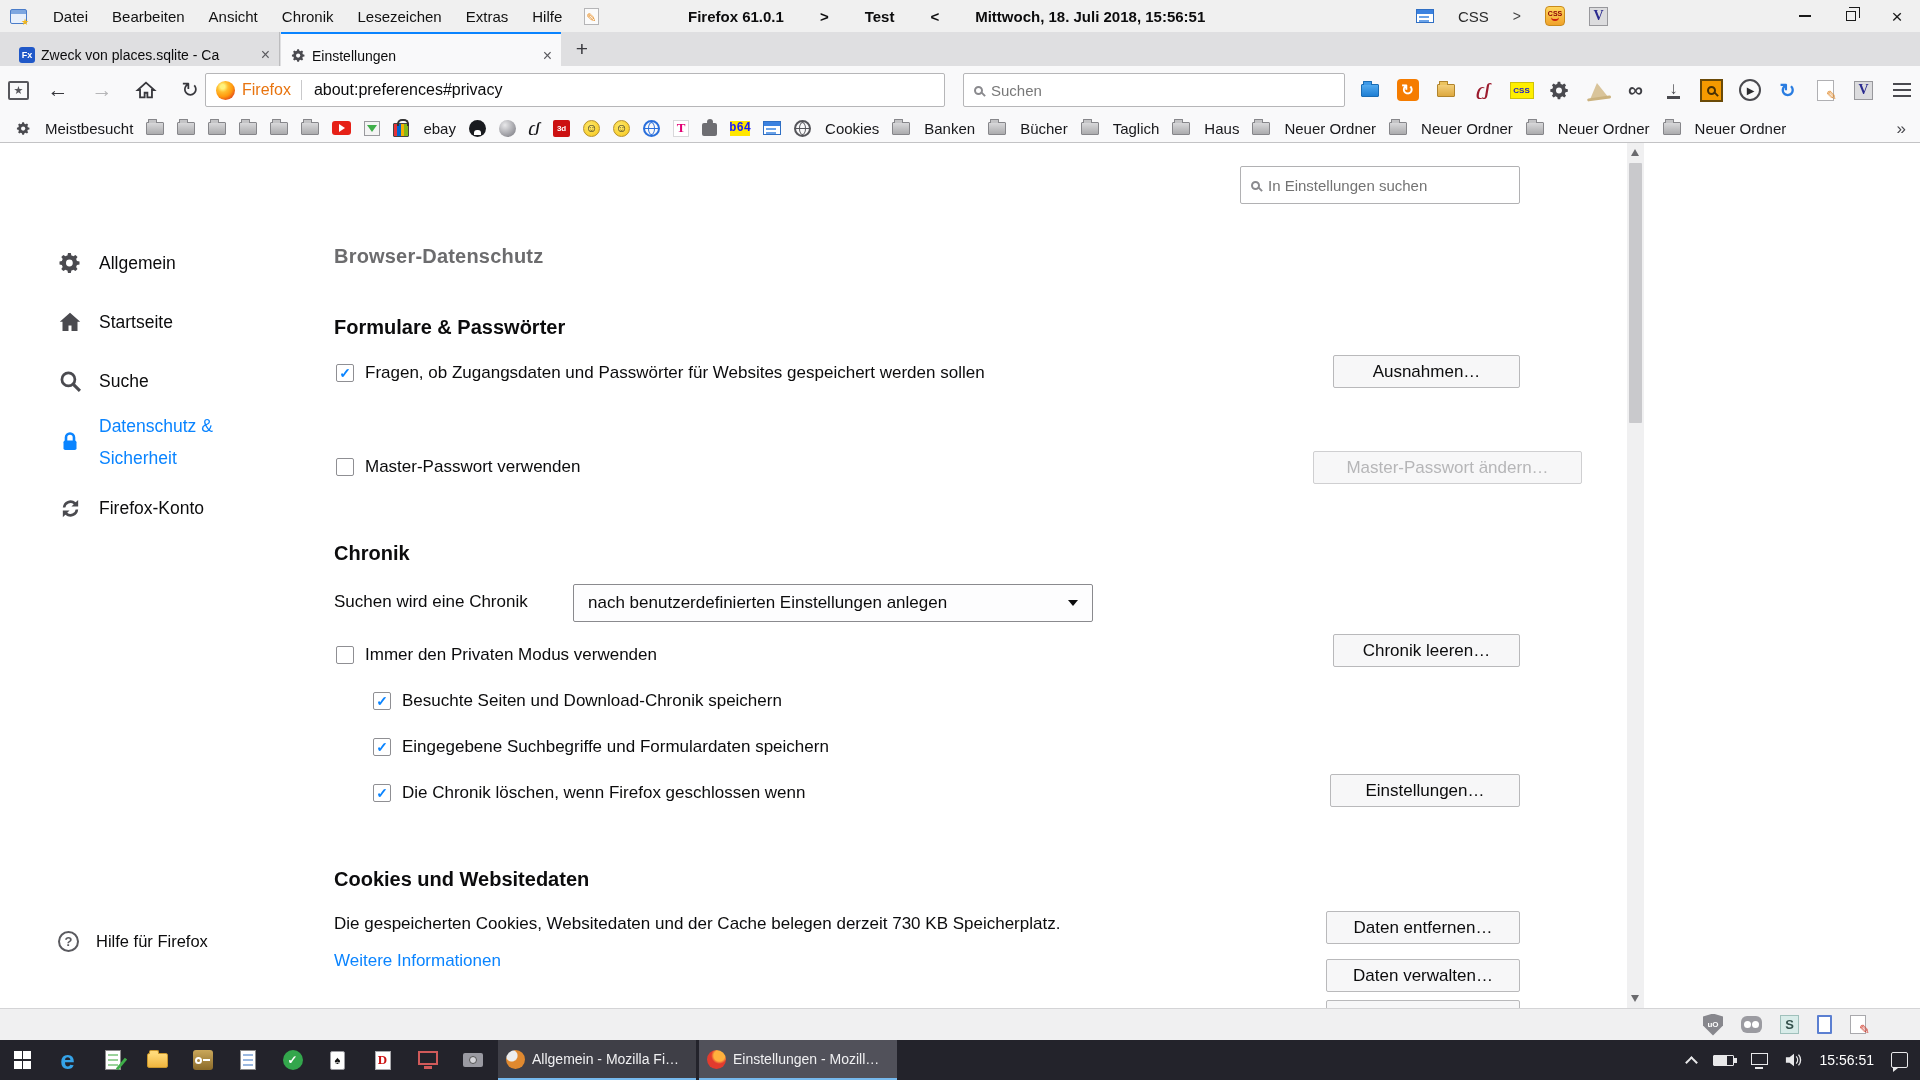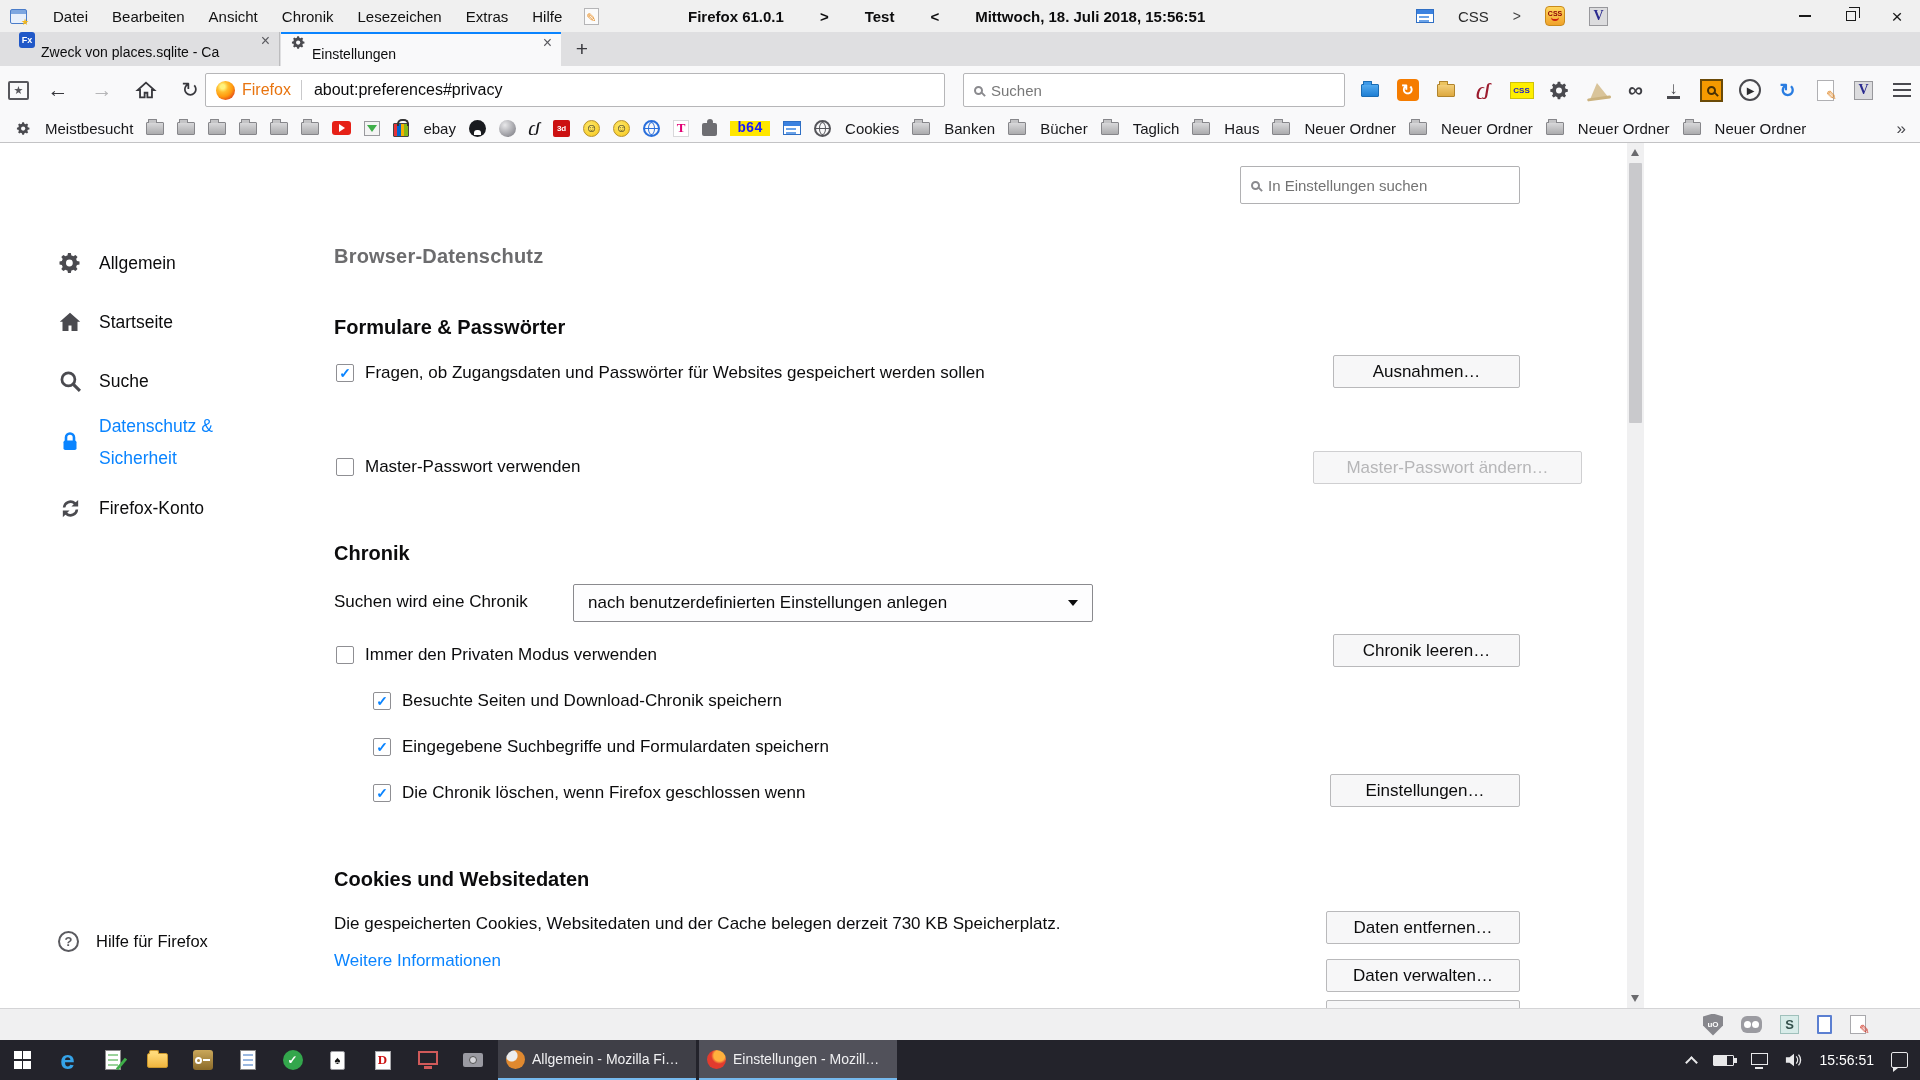--- a/index.html
+++ b/index.html
@@ -29,21 +29,21 @@
 .vbox{width:19px;height:19px;background:#dcdcde;border:1px solid #98989c;display:flex;align-items:center;justify-content:center;font-family:"Liberation Serif",serif;font-weight:bold;font-size:14px;color:#2b2b8f}
 .tb-controls{position:absolute;right:0;top:0;height:32px;display:flex}
 .ctl{width:46px;height:32px;display:flex;align-items:center;justify-content:center;color:#1a1a1a}
 .min-bar{width:12px;height:2px;background:#1a1a1a}
 .rst{width:10px;height:10px;border:1.5px solid #1a1a1a;position:relative;background:#f0f0f0}
 .rst::before{content:"";position:absolute;left:2px;top:-5px;width:10px;height:10px;border-top:1.5px solid #1a1a1a;border-right:1.5px solid #1a1a1a}
 .close-x{font-size:19px;line-height:1}
 
 
 #tabbar{position:absolute;left:0;top:32px;width:1920px;height:34px;background:#dfdfe1}
-.tab{position:absolute;top:0;height:45px;display:flex;align-items:flex-start;padding:0 9px;font-size:14px}
+.tab{position:absolute;top:0;height:45px;display:flex;align-items:center;padding:0 9px;font-size:14px}
 .tab1{left:10px;width:270px;border-right:1px solid #bcbcbe}
 .tab2{left:281px;width:280px;background:#f9f9fa;border-top:2px solid #0a84ff}
 .fxico{width:16px;height:16px;background:#2058c8;border-radius:3px;color:#fff;font-size:9px;font-weight:bold;display:flex;align-items:center;justify-content:center;flex:none}
 .tab .lblwrap{position:relative;overflow:hidden;white-space:nowrap;flex:1;margin:12px 6px}
 .tab1 .lblwrap::after{content:"";position:absolute;right:0;top:0;bottom:0;width:28px;background:linear-gradient(90deg,rgba(223,223,225,0),#dfdfe1)}
 .tab-close{color:#5a5a5f;font-size:16px;flex:none}
 .newtab{position:absolute;left:566px;top:2px;width:32px;height:30px;display:flex;align-items:center;justify-content:center;font-size:21px;color:#3a3a3f}
 .gear-svg{display:block}
 
 
@@ -102,21 +102,21 @@
 .smiley{width:17px;height:17px;border-radius:50%;background:radial-gradient(circle at 40% 35%,#ffe96b,#f5c518);border:1px solid #b8912a;display:flex;align-items:center;justify-content:center;font-size:12px;line-height:1;color:#222}
 .globec{width:17px;height:17px;border-radius:50%;border:2px solid #2a6fdb;position:relative}
 .globec::before{content:"";position:absolute;left:50%;top:0;bottom:0;width:5px;margin-left:-3.5px;border:1px solid #2a6fdb;border-radius:50%}
 .globec::after{content:"";position:absolute;left:0;right:0;top:50%;height:1px;margin-top:-0.5px;background:#2a6fdb}
 .globeg{width:17px;height:17px;border-radius:50%;border:2px solid #55555a;position:relative}
 .globeg::before{content:"";position:absolute;left:50%;top:0;bottom:0;width:5px;margin-left:-3.5px;border:1px solid #55555a;border-radius:50%}
 .globeg::after{content:"";position:absolute;left:0;right:0;top:50%;height:1px;margin-top:-0.5px;background:#55555a}
 .tkt{width:16px;height:17px;background:#fff;border:1px solid #d8d8da;display:flex;align-items:center;justify-content:center;font-family:"Liberation Serif",serif;font-weight:bold;font-size:13px;color:#e20074}
 .puzzle{width:15px;height:13px;background:#6e6e72;border-radius:2px;position:relative;margin-top:3px}
 .puzzle::before{content:"";position:absolute;top:-4px;left:5px;width:6px;height:6px;border-radius:50%;background:#6e6e72}
-.b64{width:40px;height:15px;background:#ffe600;display:flex;align-items:center;justify-content:center;font-size:14px;font-weight:bold;color:#1a1aff;font-family:"Liberation Mono",monospace}
+.b64{width:20px;height:15px;background:#ffe600;display:flex;align-items:center;justify-content:center;font-size:12px;font-weight:bold;color:#1a1aff;font-family:"Liberation Mono",monospace}
 .bm-overflow{position:absolute;right:14px;top:0;height:29px;display:flex;align-items:center;font-size:17px;color:#4a4a4f;background:#f9f9fa;padding-left:8px}
 
 
 #content{position:absolute;left:0;top:143px;width:1644px;height:865px;background:#fff;overflow:hidden}
 #prefsearch{position:absolute;left:1240px;top:23px;width:280px;height:38px;border:1px solid #b1b1b3;border-radius:2px;display:flex;align-items:center;padding:0 10px;gap:8px;background:#fff}
 #prefsearch input::placeholder{color:#737373}
 .side-item{position:absolute;left:58px;display:flex;align-items:center;gap:17px;font-size:17.5px;color:#0c0c0d;height:34px}
 .side-item .lbl2{width:170px;line-height:32px}
 .side-item.selected{color:#0a84ff}
 .side-ic{width:24px;height:24px;flex:none;display:flex;align-items:center;justify-content:center;color:#4a4a4f}

